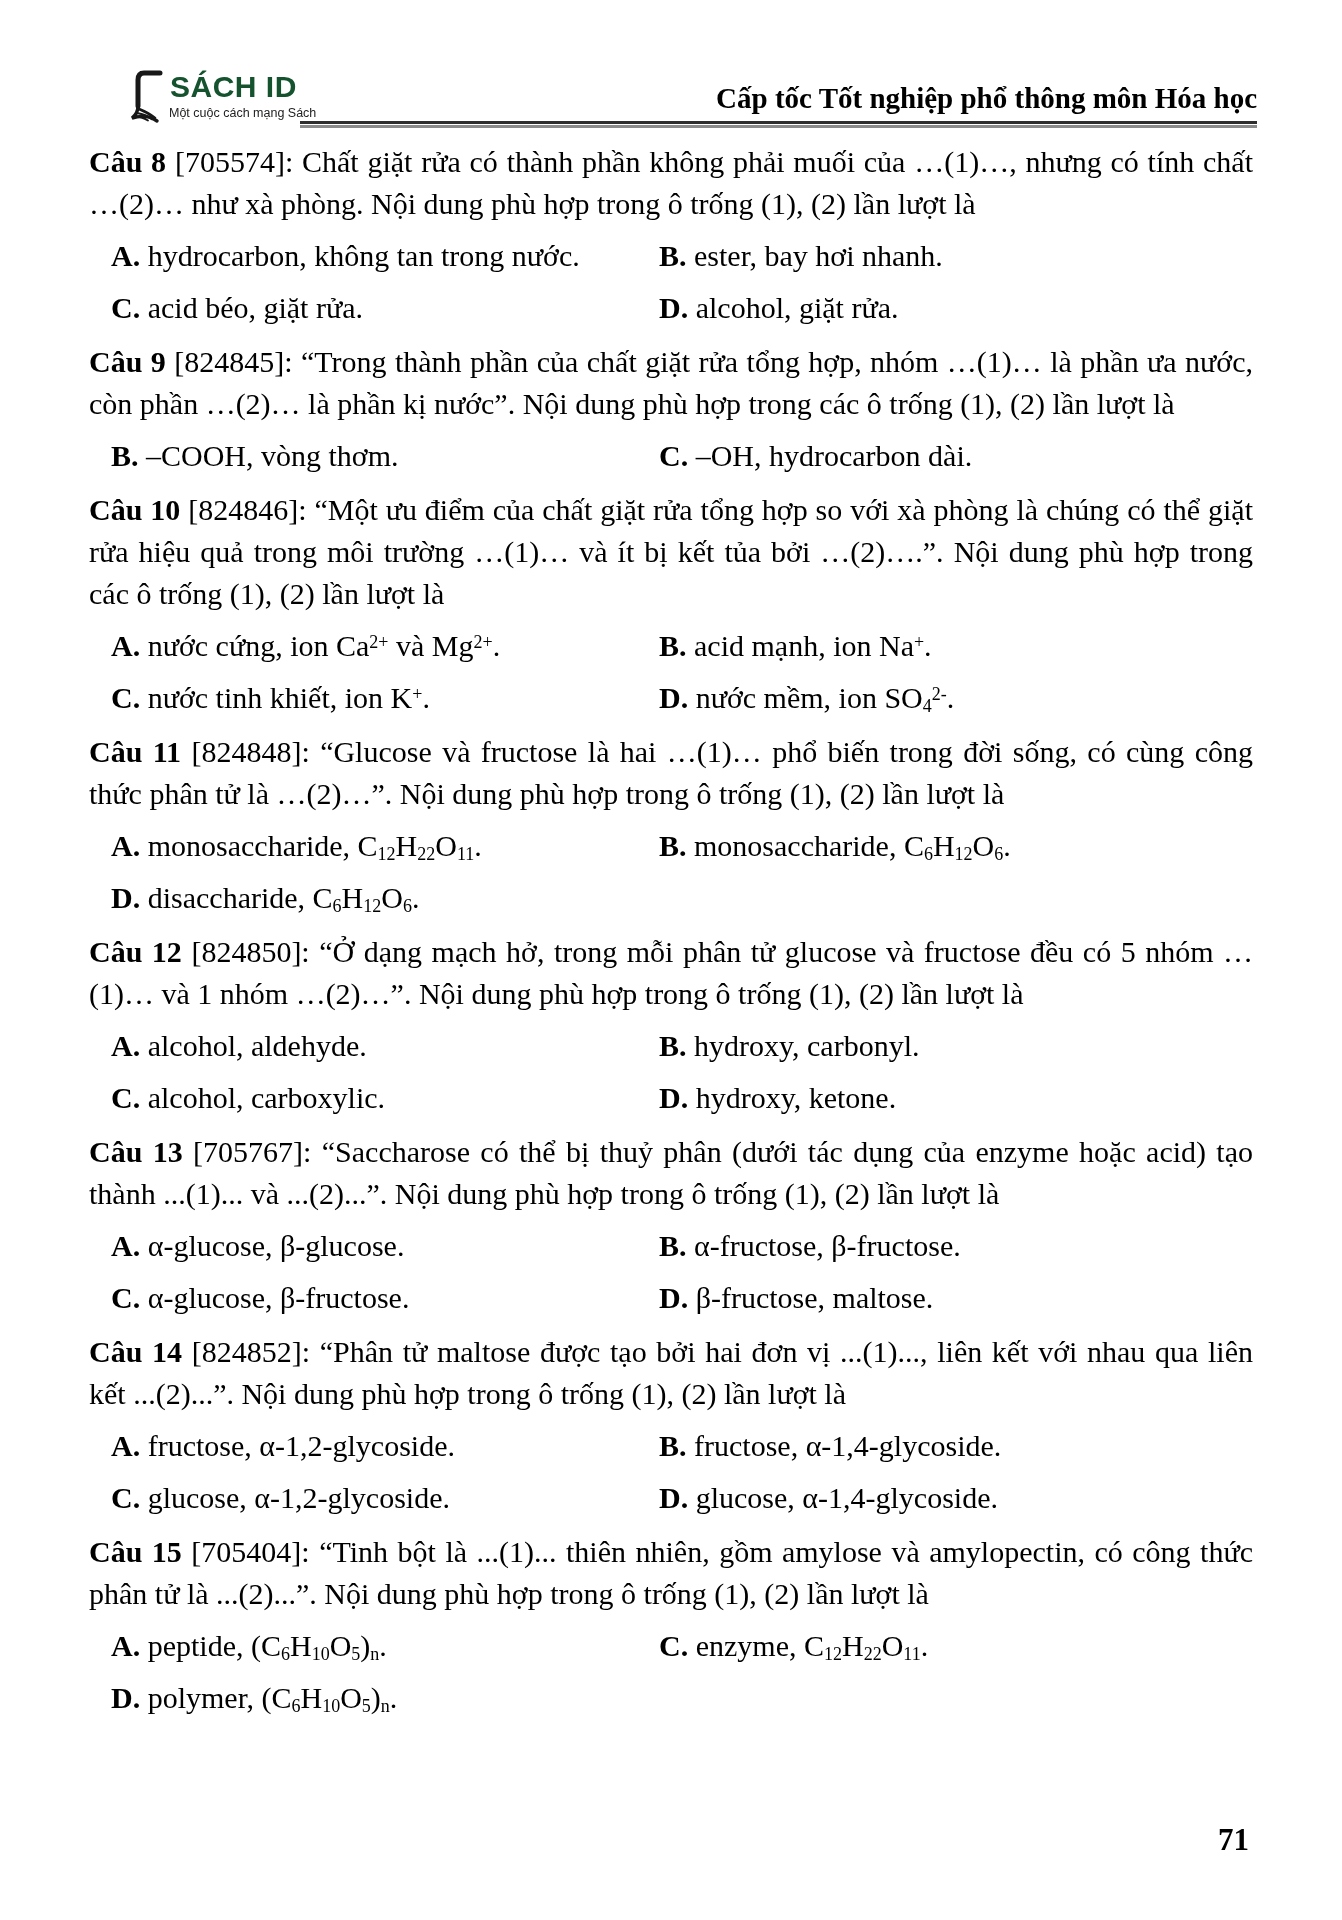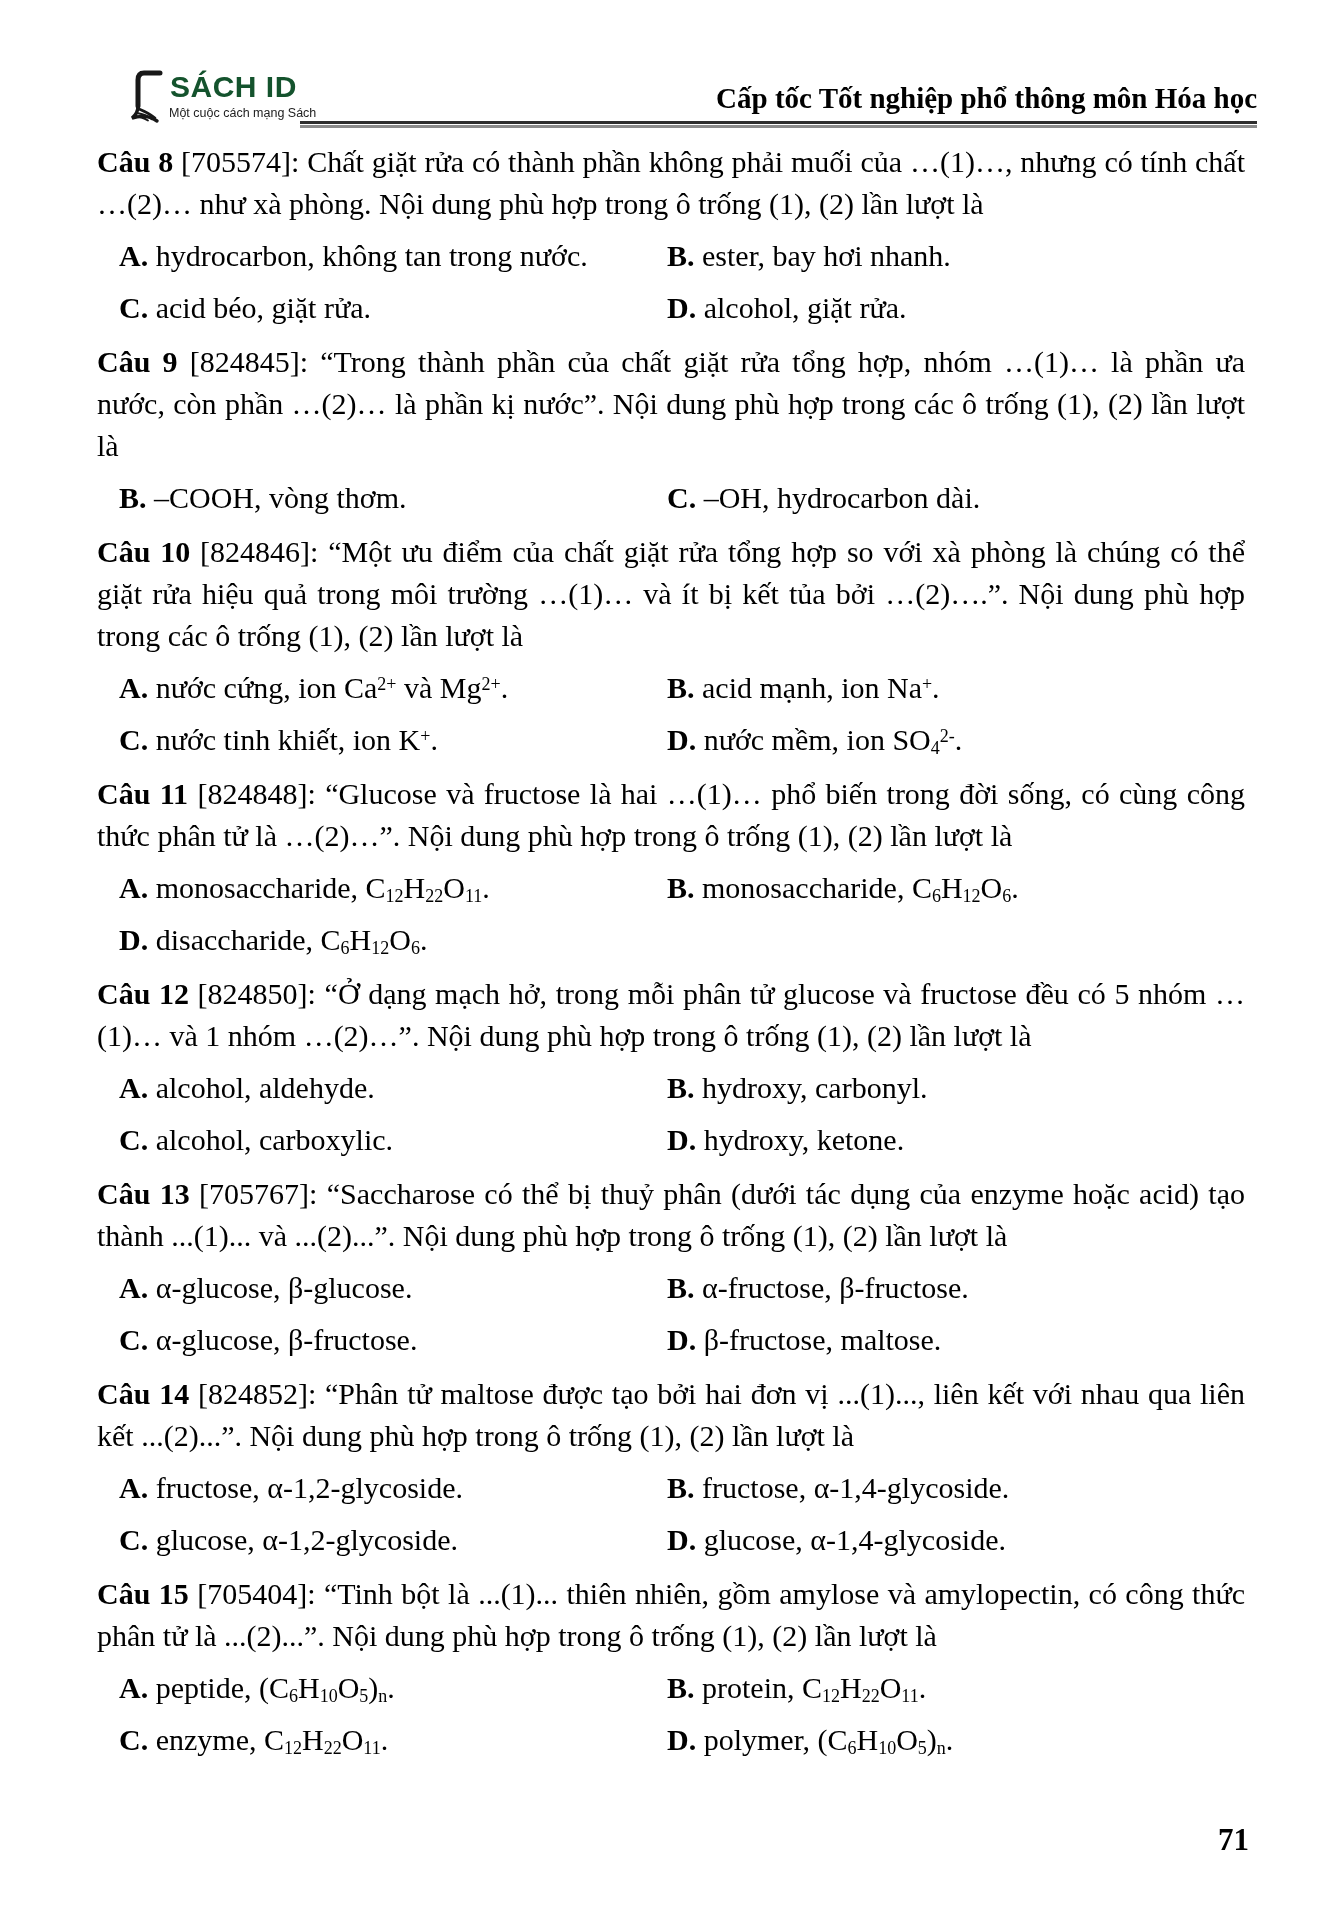--- a/index.html
+++ b/index.html
@@ -29,21 +29,21 @@
   }
   .header-title {
     position: absolute; right: 85px; bottom: 14px;
     font-weight: bold; font-size: 29px; white-space: nowrap; margin-top: 48px;
   }
   .divider { position: absolute; left: 300px; right: 85px; top: 121px; }
   .rule-dark { height: 3px; background: #2e2e2e; }
   .rule-gray { height: 3px; background: #8a8a8a; margin-top: 1px; }
   
   .main { padding: 0 85px; }
-  .question { margin: 12px; }
+  .question { margin: 4px; }
   .q-text {
     margin: 12px 0 0 0;
     font-size: 30px; line-height: 42px;
     text-align: justify; text-justify: inter-word;
   }
   .q-label { font-weight: bold; }
   .options {
     display: grid;
     grid-template-columns: 548px auto;
     padding-left: 22px;
@@ -150,21 +150,20 @@
       <div class="option"><b class="opt-key">B.</b> <span>fructose, α-1,4-glycoside.</span></div>
       <div class="option"><b class="opt-key">C.</b> <span>glucose, α-1,2-glycoside.</span></div>
       <div class="option"><b class="opt-key">D.</b> <span>glucose, α-1,4-glycoside.</span></div>
     </div>
   </section>
 
   <section class="question">
     <p class="q-text"><b class="q-label">Câu 15</b> <span class="q-id">[705404]:</span> <span>“Tinh bột là ...(1)... thiên nhiên, gồm amylose và amylopectin, có công thức phân tử là ...(2)...”. Nội dung phù hợp trong ô trống (1), (2) lần lượt là</span></p>
     <div class="options">
       <div class="option"><b class="opt-key">A.</b> <span>peptide, (C<sub>6</sub>H<sub>10</sub>O<sub>5</sub>)<sub>n</sub>.</span></div>
-      <div class="option"><b class="opt-key">B.</b> <span>protein, C<sub>12</sub>H<sub>22</sub>O<sub>11</sub>.</span></div>
       <div class="option"><b class="opt-key">C.</b> <span>enzyme, C<sub>12</sub>H<sub>22</sub>O<sub>11</sub>.</span></div>
       <div class="option"><b class="opt-key">D.</b> <span>polymer, (C<sub>6</sub>H<sub>10</sub>O<sub>5</sub>)<sub>n</sub>.</span></div>
     </div>
   </section>
 </div>
 
   <div class="page-number">71</div>
 </div>
 
 </body></html>

